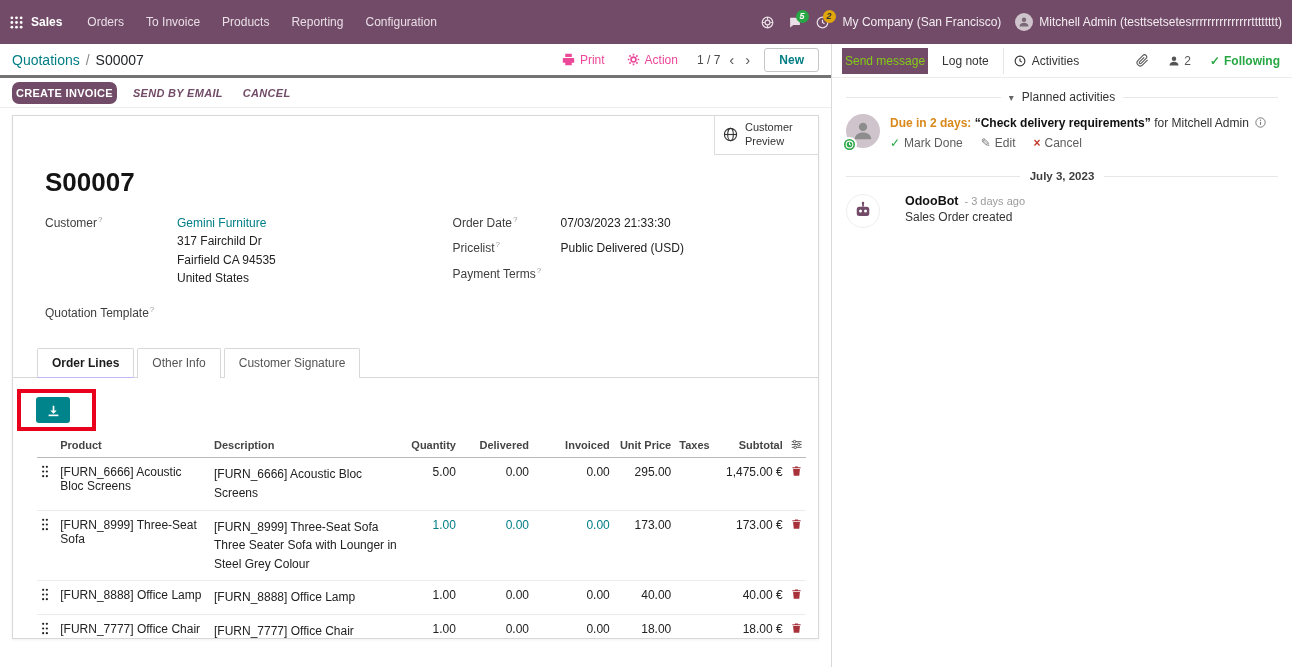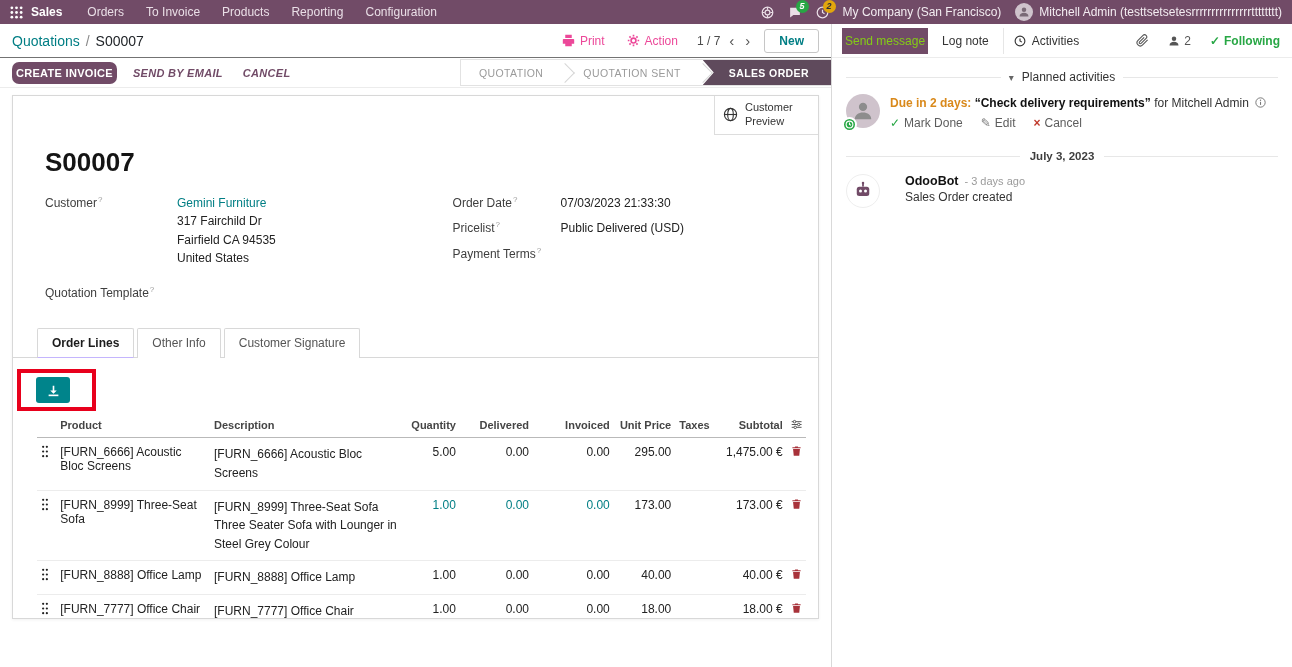--- a/index.html
+++ b/index.html
@@ -7,42 +7,42 @@
     --border:#dcdcdc; --green:#28a745; --warn:#d9891b; --red:#c0392b; --hl:#e8001c;
   }
   *{box-sizing:border-box; margin:0; padding:0;}
   body{font-family:"Liberation Sans", sans-serif; color:var(--text); background:#fff;}
   .page{width:1292px; height:667px; display:flex; flex-direction:column; overflow:hidden; background:#fff;}
   button{font-family:inherit; cursor:pointer;}
   a{cursor:pointer; text-decoration:none;}
   svg{display:block;}
 
   
-  .navbar{height:24px; background:var(--primary); color:#f3ecf1; display:flex; justify-content:space-between; align-items:center; padding:0 10px; font-size:12px; flex:0 0 auto;}
+  .navbar{height:44px; background:var(--primary); color:#f3ecf1; display:flex; justify-content:space-between; align-items:center; padding:0 10px; font-size:12px; flex:0 0 auto;}
   .nav-left{display:flex; align-items:center; height:100%;}
   .apps-icon{margin-right:8px; color:#fff; display:flex; align-items:center; cursor:pointer;}
   .app-name{font-weight:700; color:#fff; margin-right:14px; cursor:pointer;}
   .menus{display:flex; height:100%;}
   .menu{display:flex; align-items:center; padding:0 11px; color:#eadfe7; cursor:pointer;}
   .nav-right{display:flex; align-items:center; gap:14px; height:100%;}
   .tray{position:relative; display:flex; align-items:center; color:#eadfe7; cursor:pointer;}
   .badge{position:absolute; top:-6px; right:-7px; min-width:13px; height:13px; padding:0 3px; border-radius:8px; font-size:9px; font-weight:700; color:#fff; display:flex; align-items:center; justify-content:center;}
   .badge.green{background:#28a745;}
   .badge.yellow{background:#e2a60d; color:#333;}
   .company{cursor:pointer;}
   .usermenu{display:flex; align-items:center; gap:6px; cursor:pointer;}
   .avatar{width:18px; height:18px; border-radius:50%; background:#cfc3cc; color:#7a6a76; display:flex; align-items:center; justify-content:center; overflow:hidden; flex:0 0 auto;}
 
   
   .main{flex:1; display:flex; min-height:0;}
   .content{width:832px; flex:0 0 832px; border-right:1px solid #d9d9d9; display:flex; flex-direction:column; min-height:0;}
   .chatter{flex:1; display:flex; flex-direction:column; font-size:12px; min-width:0;}
 
   
-  .control-row{height:34px; flex:0 0 auto; display:flex; align-items:center; justify-content:space-between; padding:0 12px; border-bottom:1px solid #737373;}
+  .control-row{height:34px; flex:0 0 auto; display:flex; align-items:center; justify-content:space-between; padding:0 12px; border-bottom:3px solid #737373;}
   .breadcrumb{font-size:14px; display:flex; gap:6px; align-items:center;}
   .breadcrumb a{color:var(--link);}
   .breadcrumb .sep{color:#888;}
   .ghost-btn{background:none; border:none; color:#ec4899; font-size:12px; display:inline-flex; align-items:center; gap:5px; padding:4px 7px;}
   .cp-right{display:flex; align-items:center; gap:8px;}
   .pager{display:flex; align-items:center; gap:7px; font-size:12px; color:#4c4c4c; margin:0 4px;}
   .pager-btn{background:none; border:none; font-size:15px; color:#555; line-height:1; padding:0 2px;}
   .new-btn{background:#fff; border:1px solid #c6c6c6; border-radius:3px; color:var(--link); font-size:12px; font-weight:600; padding:4px 14px;}
 
   
@@ -237,25 +237,20 @@
           <button class="new-btn">New</button>
         </div>
       </div>
 
       <div class="status-row">
         <div class="status-left">
           <button class="btn-primary">CREATE INVOICE</button>
           <button class="btn-flat">SEND BY EMAIL</button>
           <button class="btn-flat">CANCEL</button>
         </div>
-        <div class="steps">
-          <div class="step">QUOTATION</div>
-          <div class="step">QUOTATION SENT</div>
-          <div class="step active">SALES ORDER</div>
-        </div>
       </div>
 
       <div class="form-area">
         <div class="sheet">
 
           <div class="preview-row">
             <button class="preview-btn">
               <span>
                   <svg width="15" height="15" viewBox="0 0 16 16" stroke="#333" fill="none" stroke-width="1.2">
                     <circle cx="8" cy="8" r="6.5"></circle>

